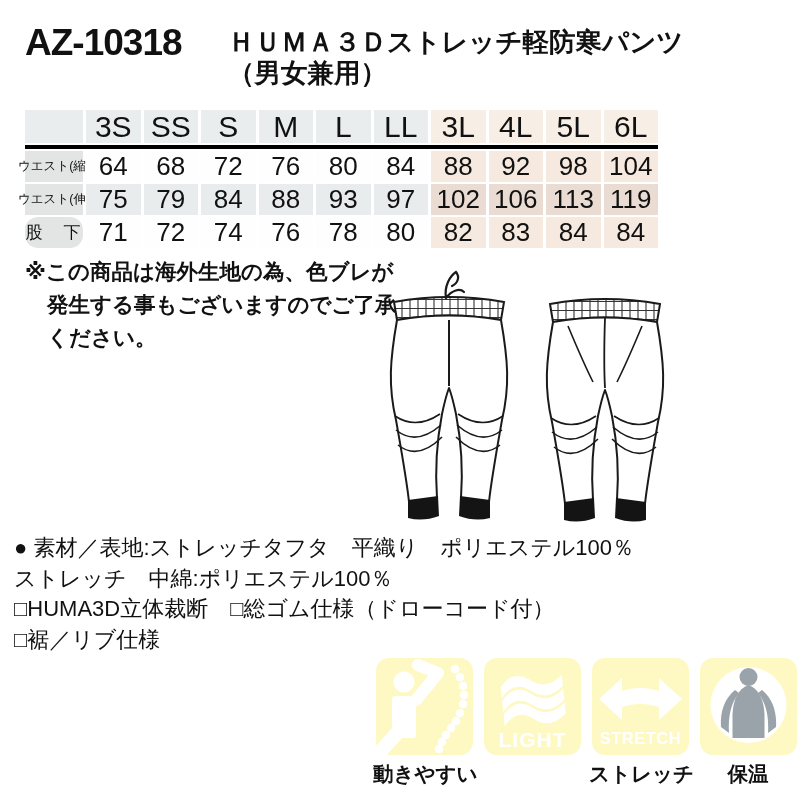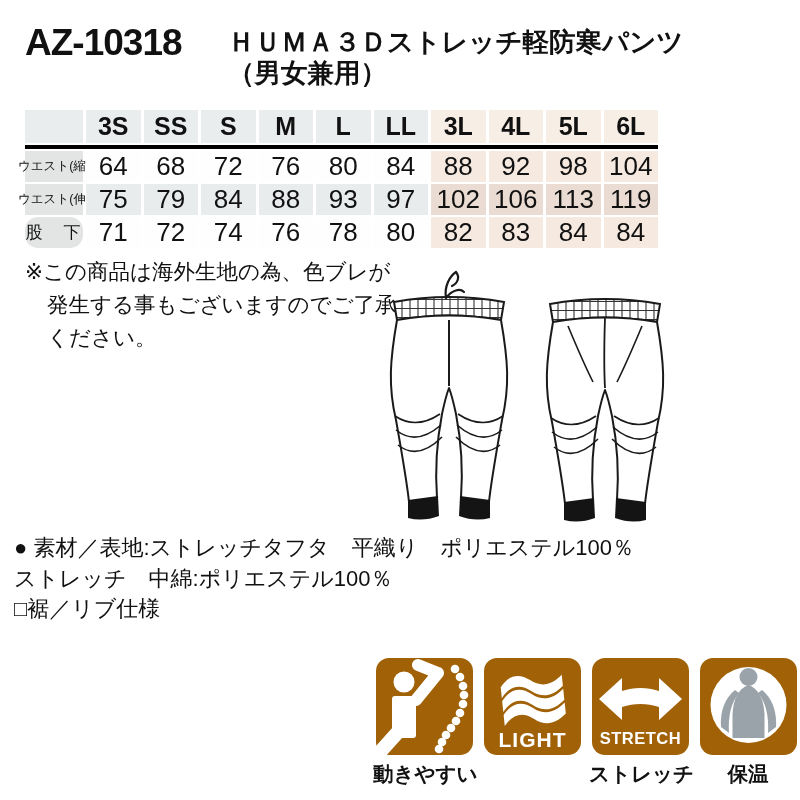--- a/index.html
+++ b/index.html
@@ -7,41 +7,41 @@
         font-family:"Liberation Sans","DejaVu Sans",sans-serif;color:#111;}
 
   
   .model{position:absolute;left:25px;top:22px;font-size:37px;font-weight:800;letter-spacing:-1px;}
   .pname{position:absolute;left:228px;top:27px;font-size:26.5px;font-weight:700;line-height:31px;white-space:pre-line;}
 
   
   .size-table{position:absolute;left:25px;top:110px;width:633px;display:grid;
               grid-template-columns:58px repeat(10,1fr);gap:2px 3px;background:#fff;}
   .st-cell{display:flex;align-items:center;justify-content:center;height:31px;font-size:26px;}
-  .st-head{height:33px;font-weight:700;font-size:25px;}
+  .st-head{height:33px;font-weight:400;font-size:30px;}
   .hgray{background:#eaedee}.hpink{background:#f7eee6}.corner{background:#eaedee}
   .divider{grid-column:1/-1;height:4px;background:#000;}
   .lab{background:#e3e5e5;font-size:12.5px;white-space:nowrap;}
   .lab-big{font-size:17px;letter-spacing:2px;border-radius:13px;}
   .w{background:#fefefe}.g{background:#e9eced}.p1{background:#f5e9e0}.p2{background:#eadcd2}
 
   
-  .note{position:absolute;left:25px;top:256px;width:372px;font-size:21.5px;font-weight:400;
+  .note{position:absolute;left:25px;top:256px;width:372px;font-size:21.5px;font-weight:700;
         line-height:33px;white-space:pre-line;padding-left:22px;text-indent:-22px;}
 
   
   .pants-wrap{position:absolute;left:360px;top:252px;width:324px;height:274px;}
 
   
   .materials{position:absolute;left:14px;top:533px;width:750px;font-size:22px;line-height:30.5px;}
 
   
   .features{position:absolute;left:373px;top:658px;display:flex;gap:6px;}
   .feature{width:102px;text-align:center;}
-  .badge{width:97px;height:97px;border-radius:13px;background:#a16207;margin:0 auto;}
+  .badge{width:97px;height:97px;border-radius:13px;background:#fef9c3;margin:0 auto;}
   .badge svg{display:block;}
   .feature-label{margin-top:5px;font-size:20.5px;font-weight:700;white-space:nowrap;}
 </style>
 </head>
 <body>
 
 <div class="page">
 
   <div class="model">AZ-10318</div>
   <div class="pname">ＨＵＭＡ３Ｄストレッチ軽防寒パンツ
@@ -128,20 +128,21 @@
         <use href="#pants"></use>
         <path d="M75,48 C74,78 74,100 75,118" stroke="#1a1a1a" stroke-width="1.8" fill="none"></path>
         <path d="M38,56 C48,80 56,98 63,112 M112,56 C102,80 94,98 87,112" stroke="#1a1a1a" stroke-width="1.6" fill="none"></path>
       </g>
     </svg>
   </div>
 
   <div class="materials">
     <div>● 素材／表地:ストレッチタフタ　平織り　ポリエステル100％</div>
     <div>ストレッチ　中綿:ポリエステル100％</div>
+    <div>□HUMA3D立体裁断　□総ゴム仕様（ドローコード付）</div>
     <div>□裾／リブ仕様</div>
   </div>
 
   <div class="features">
 
     <div class="feature">
       <div class="badge">
         <svg width="97" height="97" viewBox="0 0 97 97">
           <circle cx="28" cy="24" r="10.5" fill="#fff"></circle>
           <rect x="16" y="38" width="24" height="42" rx="3" fill="#fff"></rect>

